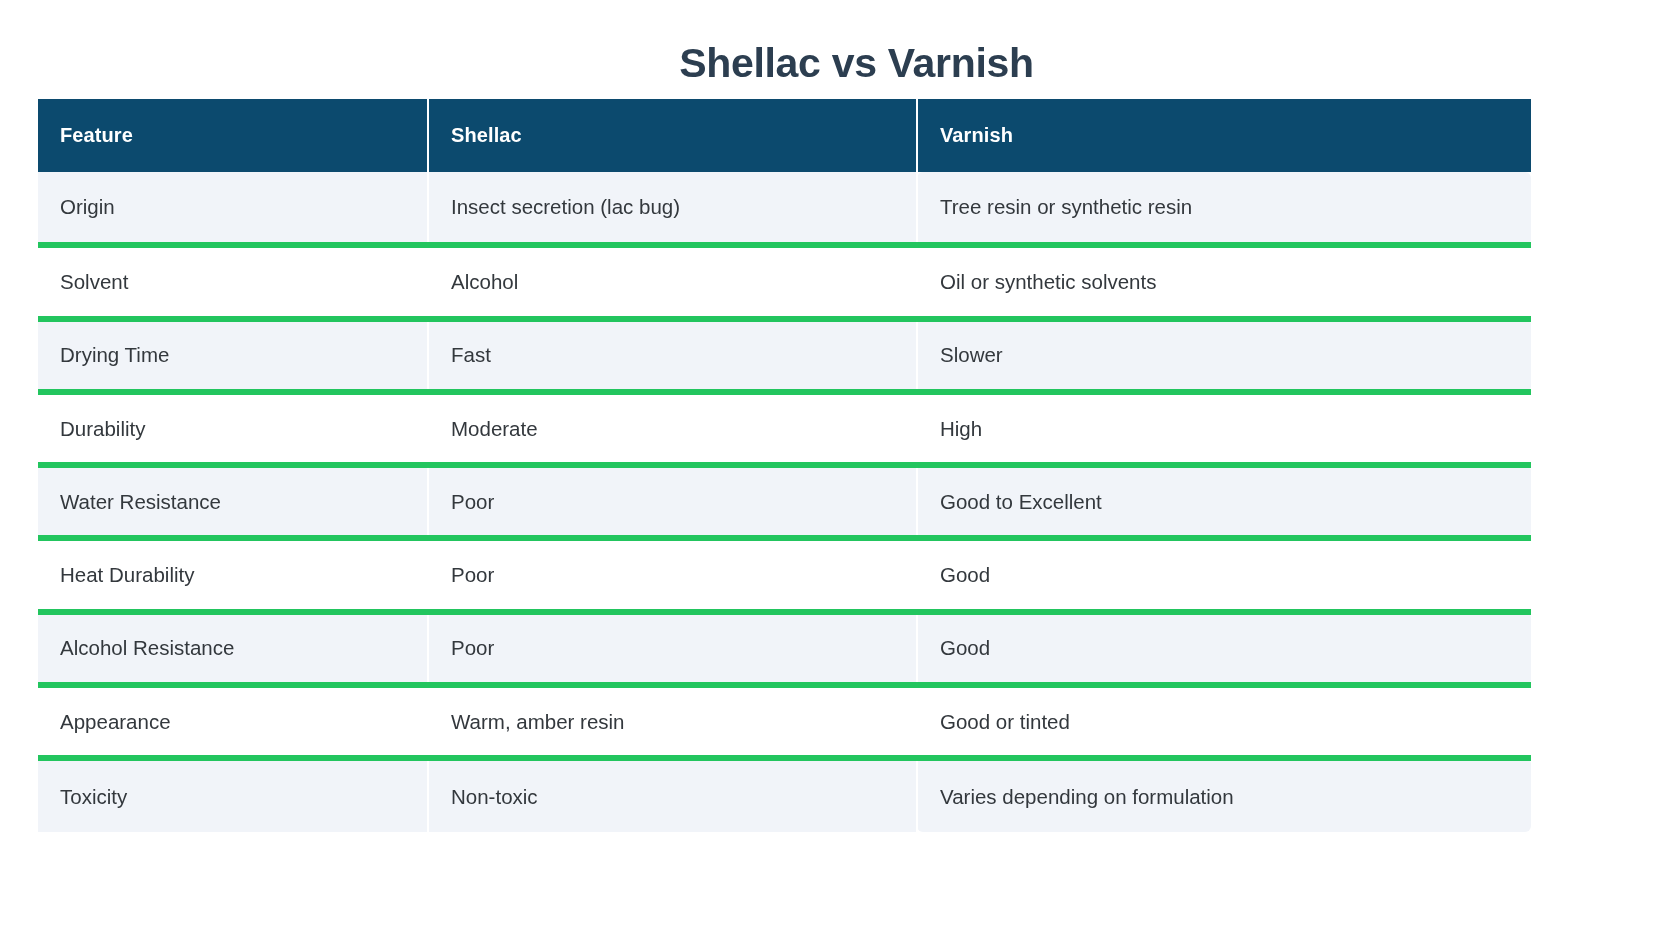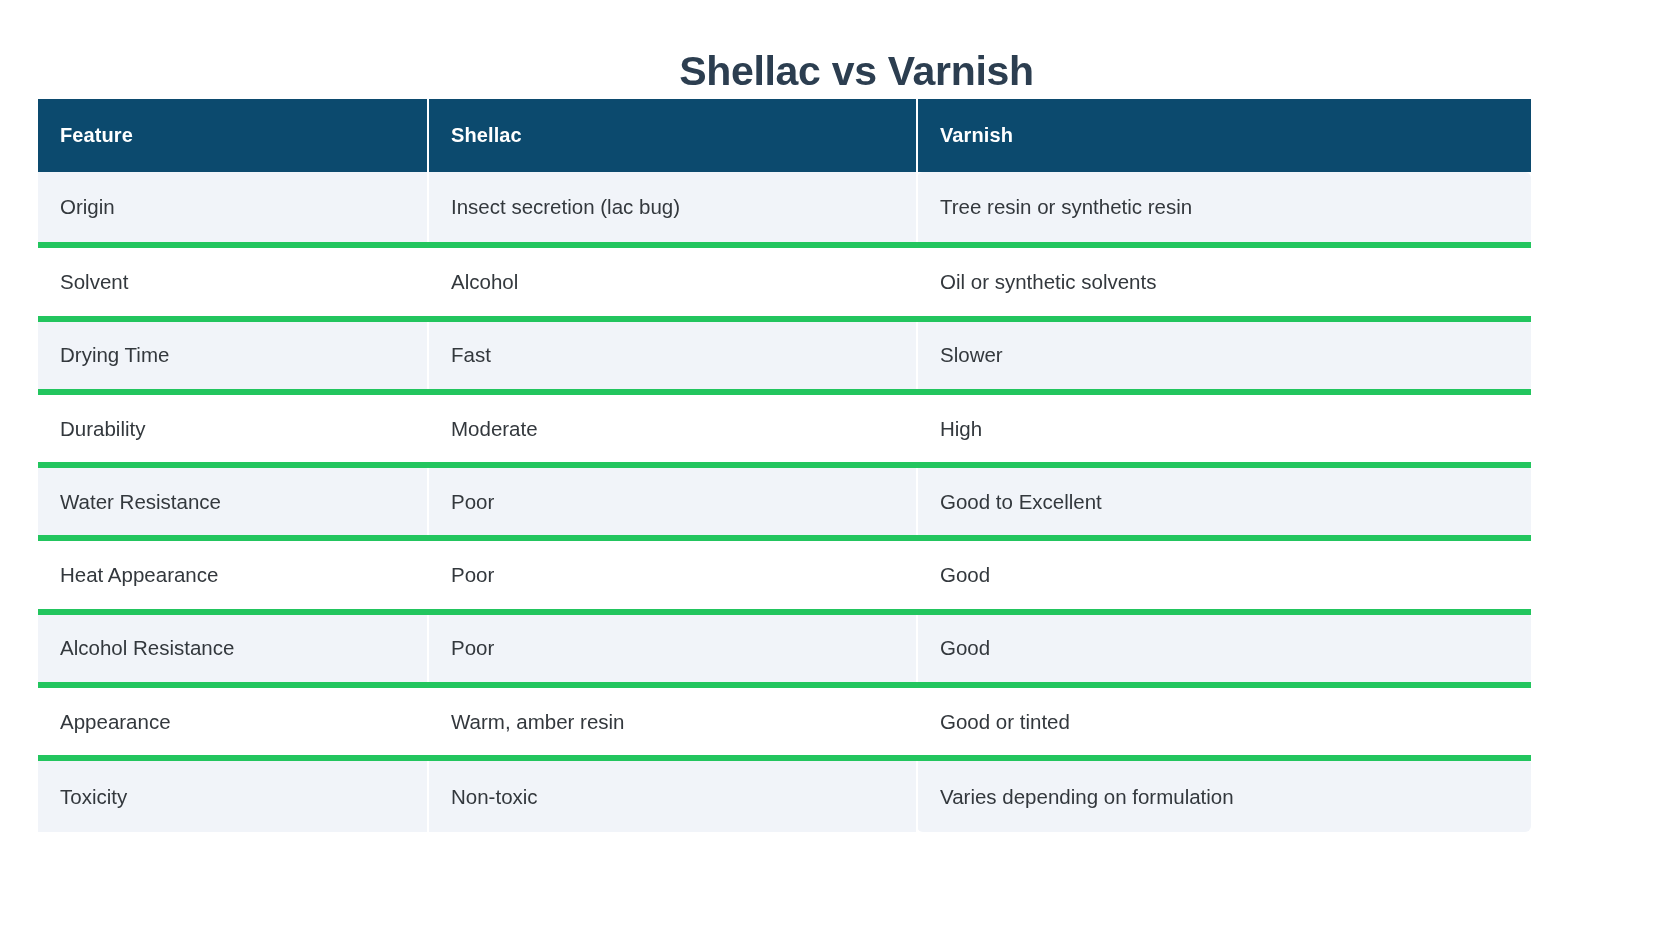--- a/index.html
+++ b/index.html
@@ -20,21 +20,21 @@
     box-sizing: border-box;
     background: #ffffff;
     overflow: hidden;
   }
   .page-title {
     text-align: center;
     font-size: 41px;
     font-weight: bold;
     color: #2c3e50;
     letter-spacing: -0.3px;
-    margin: 16px;
+    margin: 8px;
     padding-top: 30px;
     padding-bottom: 0;
     line-height: 1.25;
     padding-left: 33px;
   }
   .table-wrap {
     position: absolute;
     left: 38px;
     top: 99px;
     width: 1493px;
@@ -133,21 +133,21 @@
             <td>Durability</td>
             <td>Moderate</td>
             <td>High</td>
           </tr>
           <tr>
             <td>Water Resistance</td>
             <td>Poor</td>
             <td>Good to Excellent</td>
           </tr>
           <tr>
-            <td>Heat Appearance</td>
+            <td>Heat Durability</td>
             <td>Poor</td>
             <td>Good</td>
           </tr>
           <tr>
             <td>Alcohol Resistance</td>
             <td>Poor</td>
             <td>Good</td>
           </tr>
           <tr>
             <td>Appearance</td>

